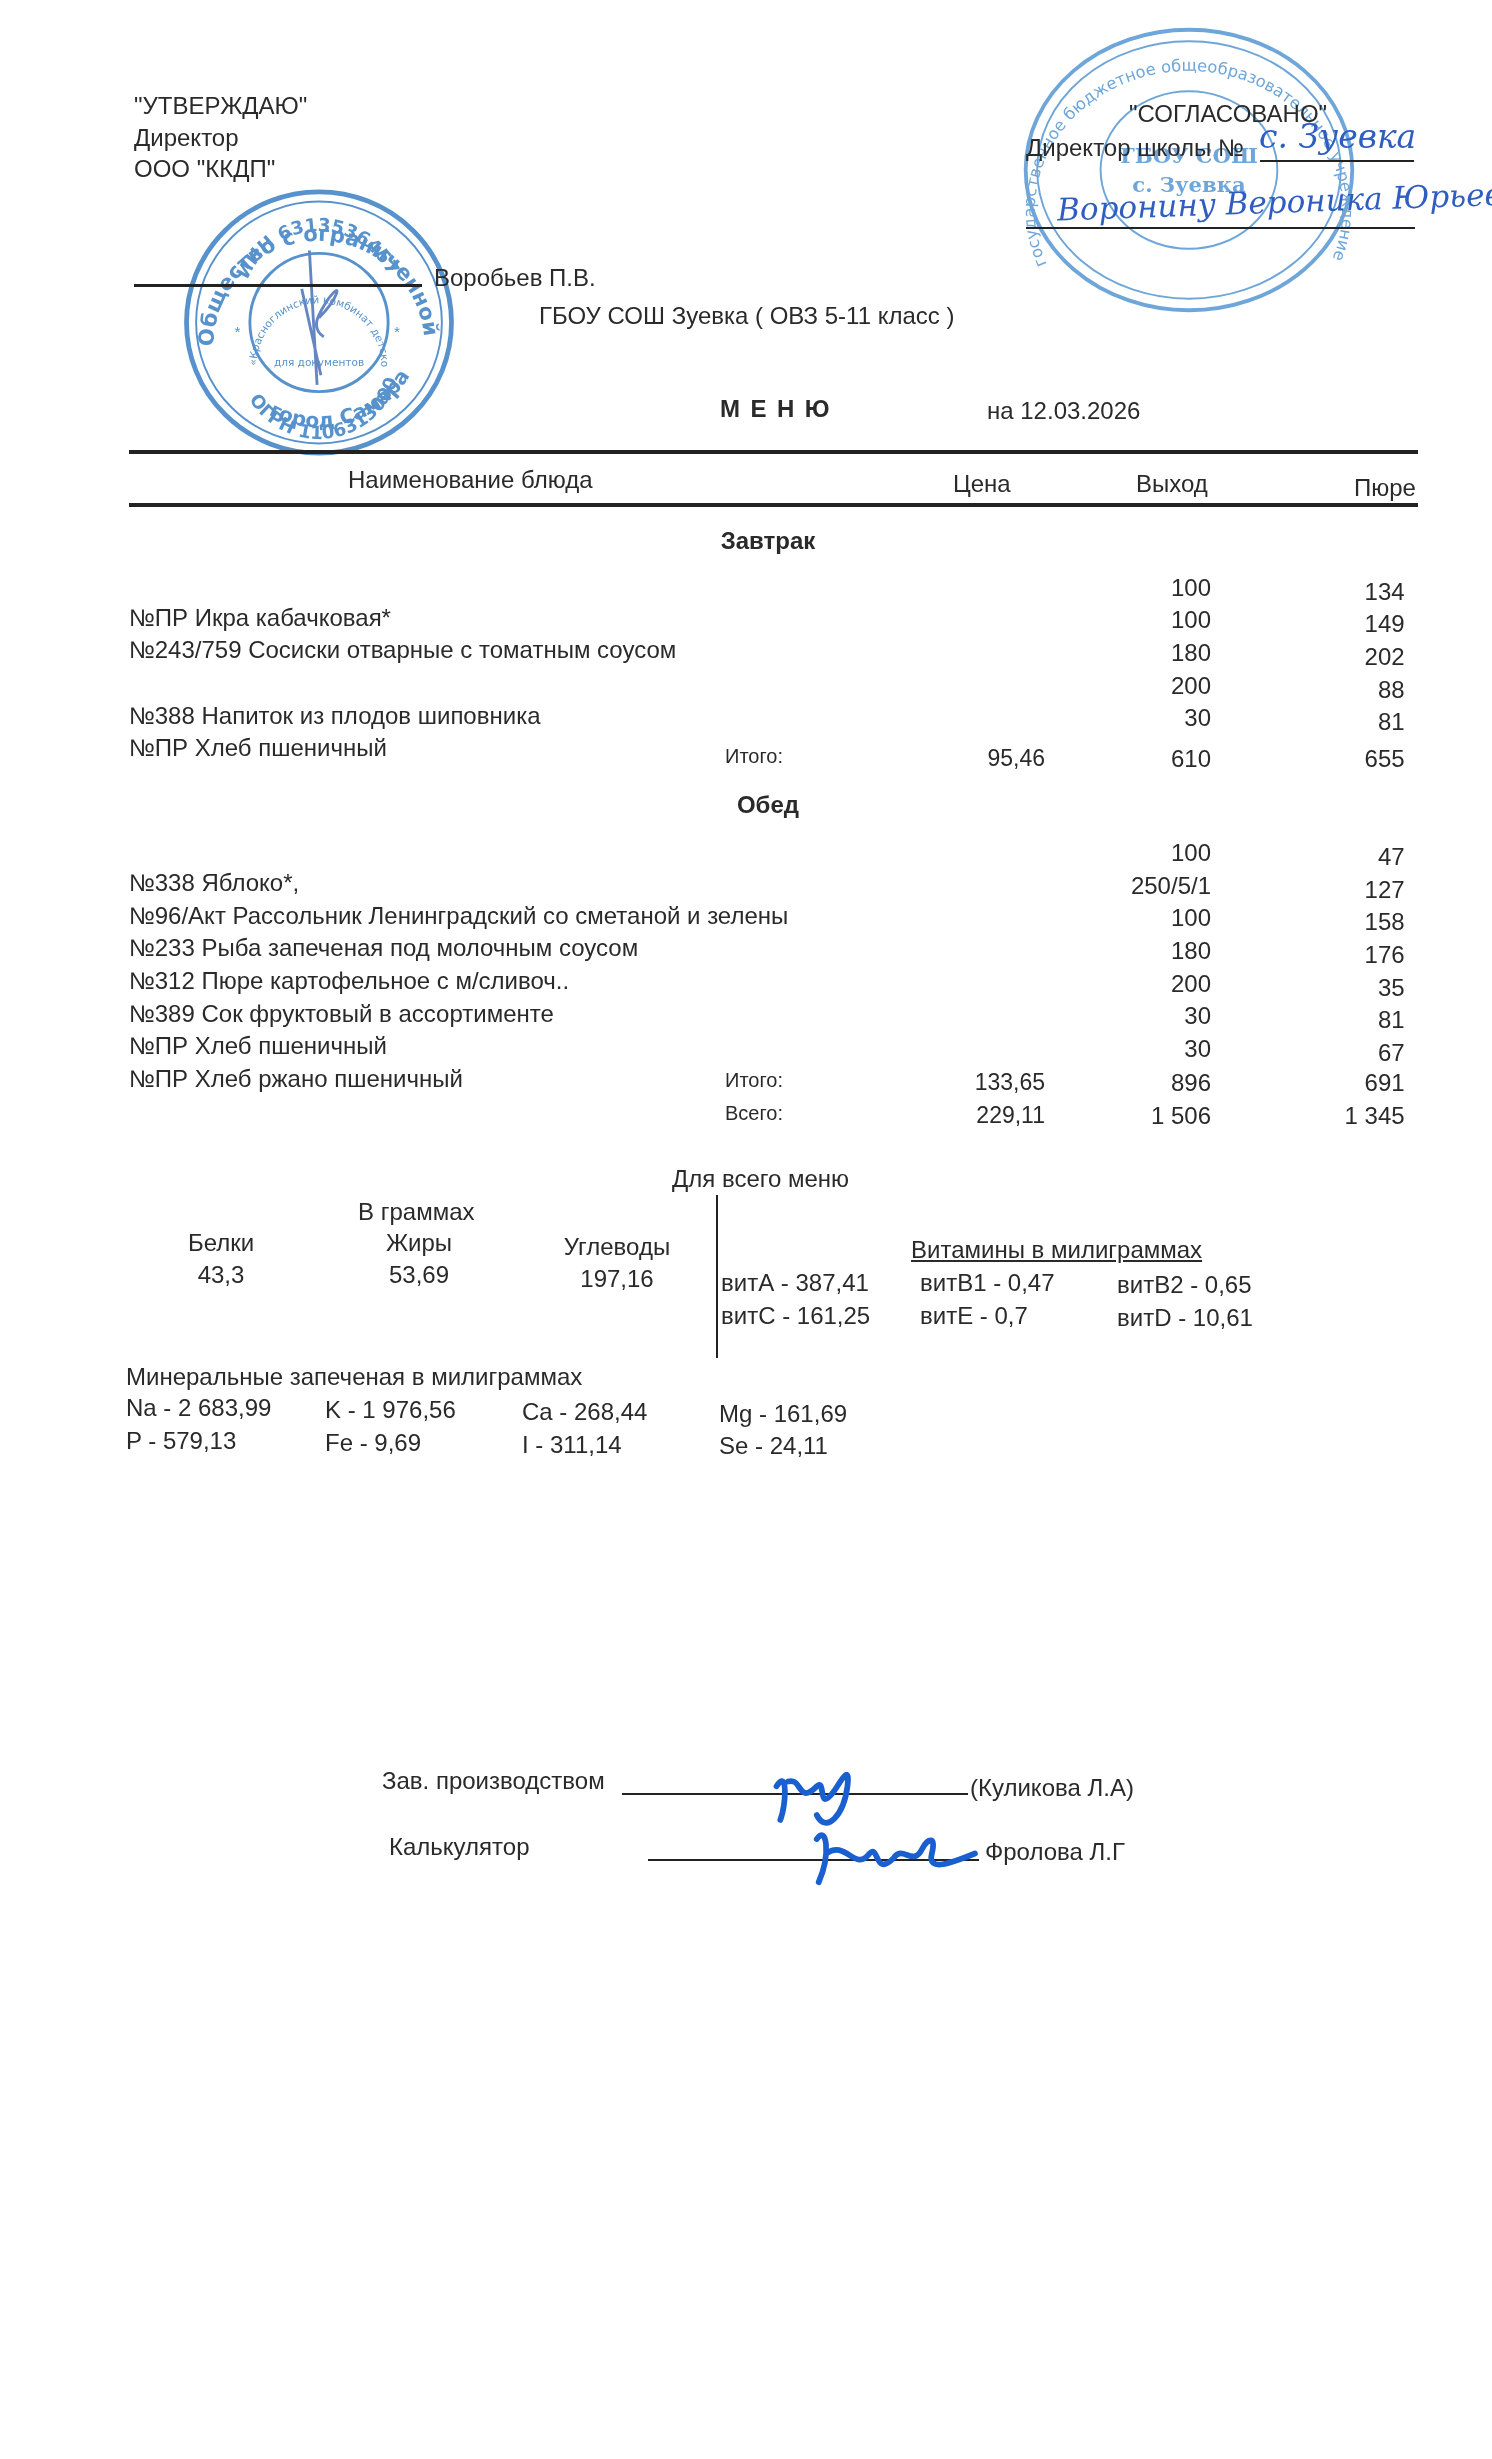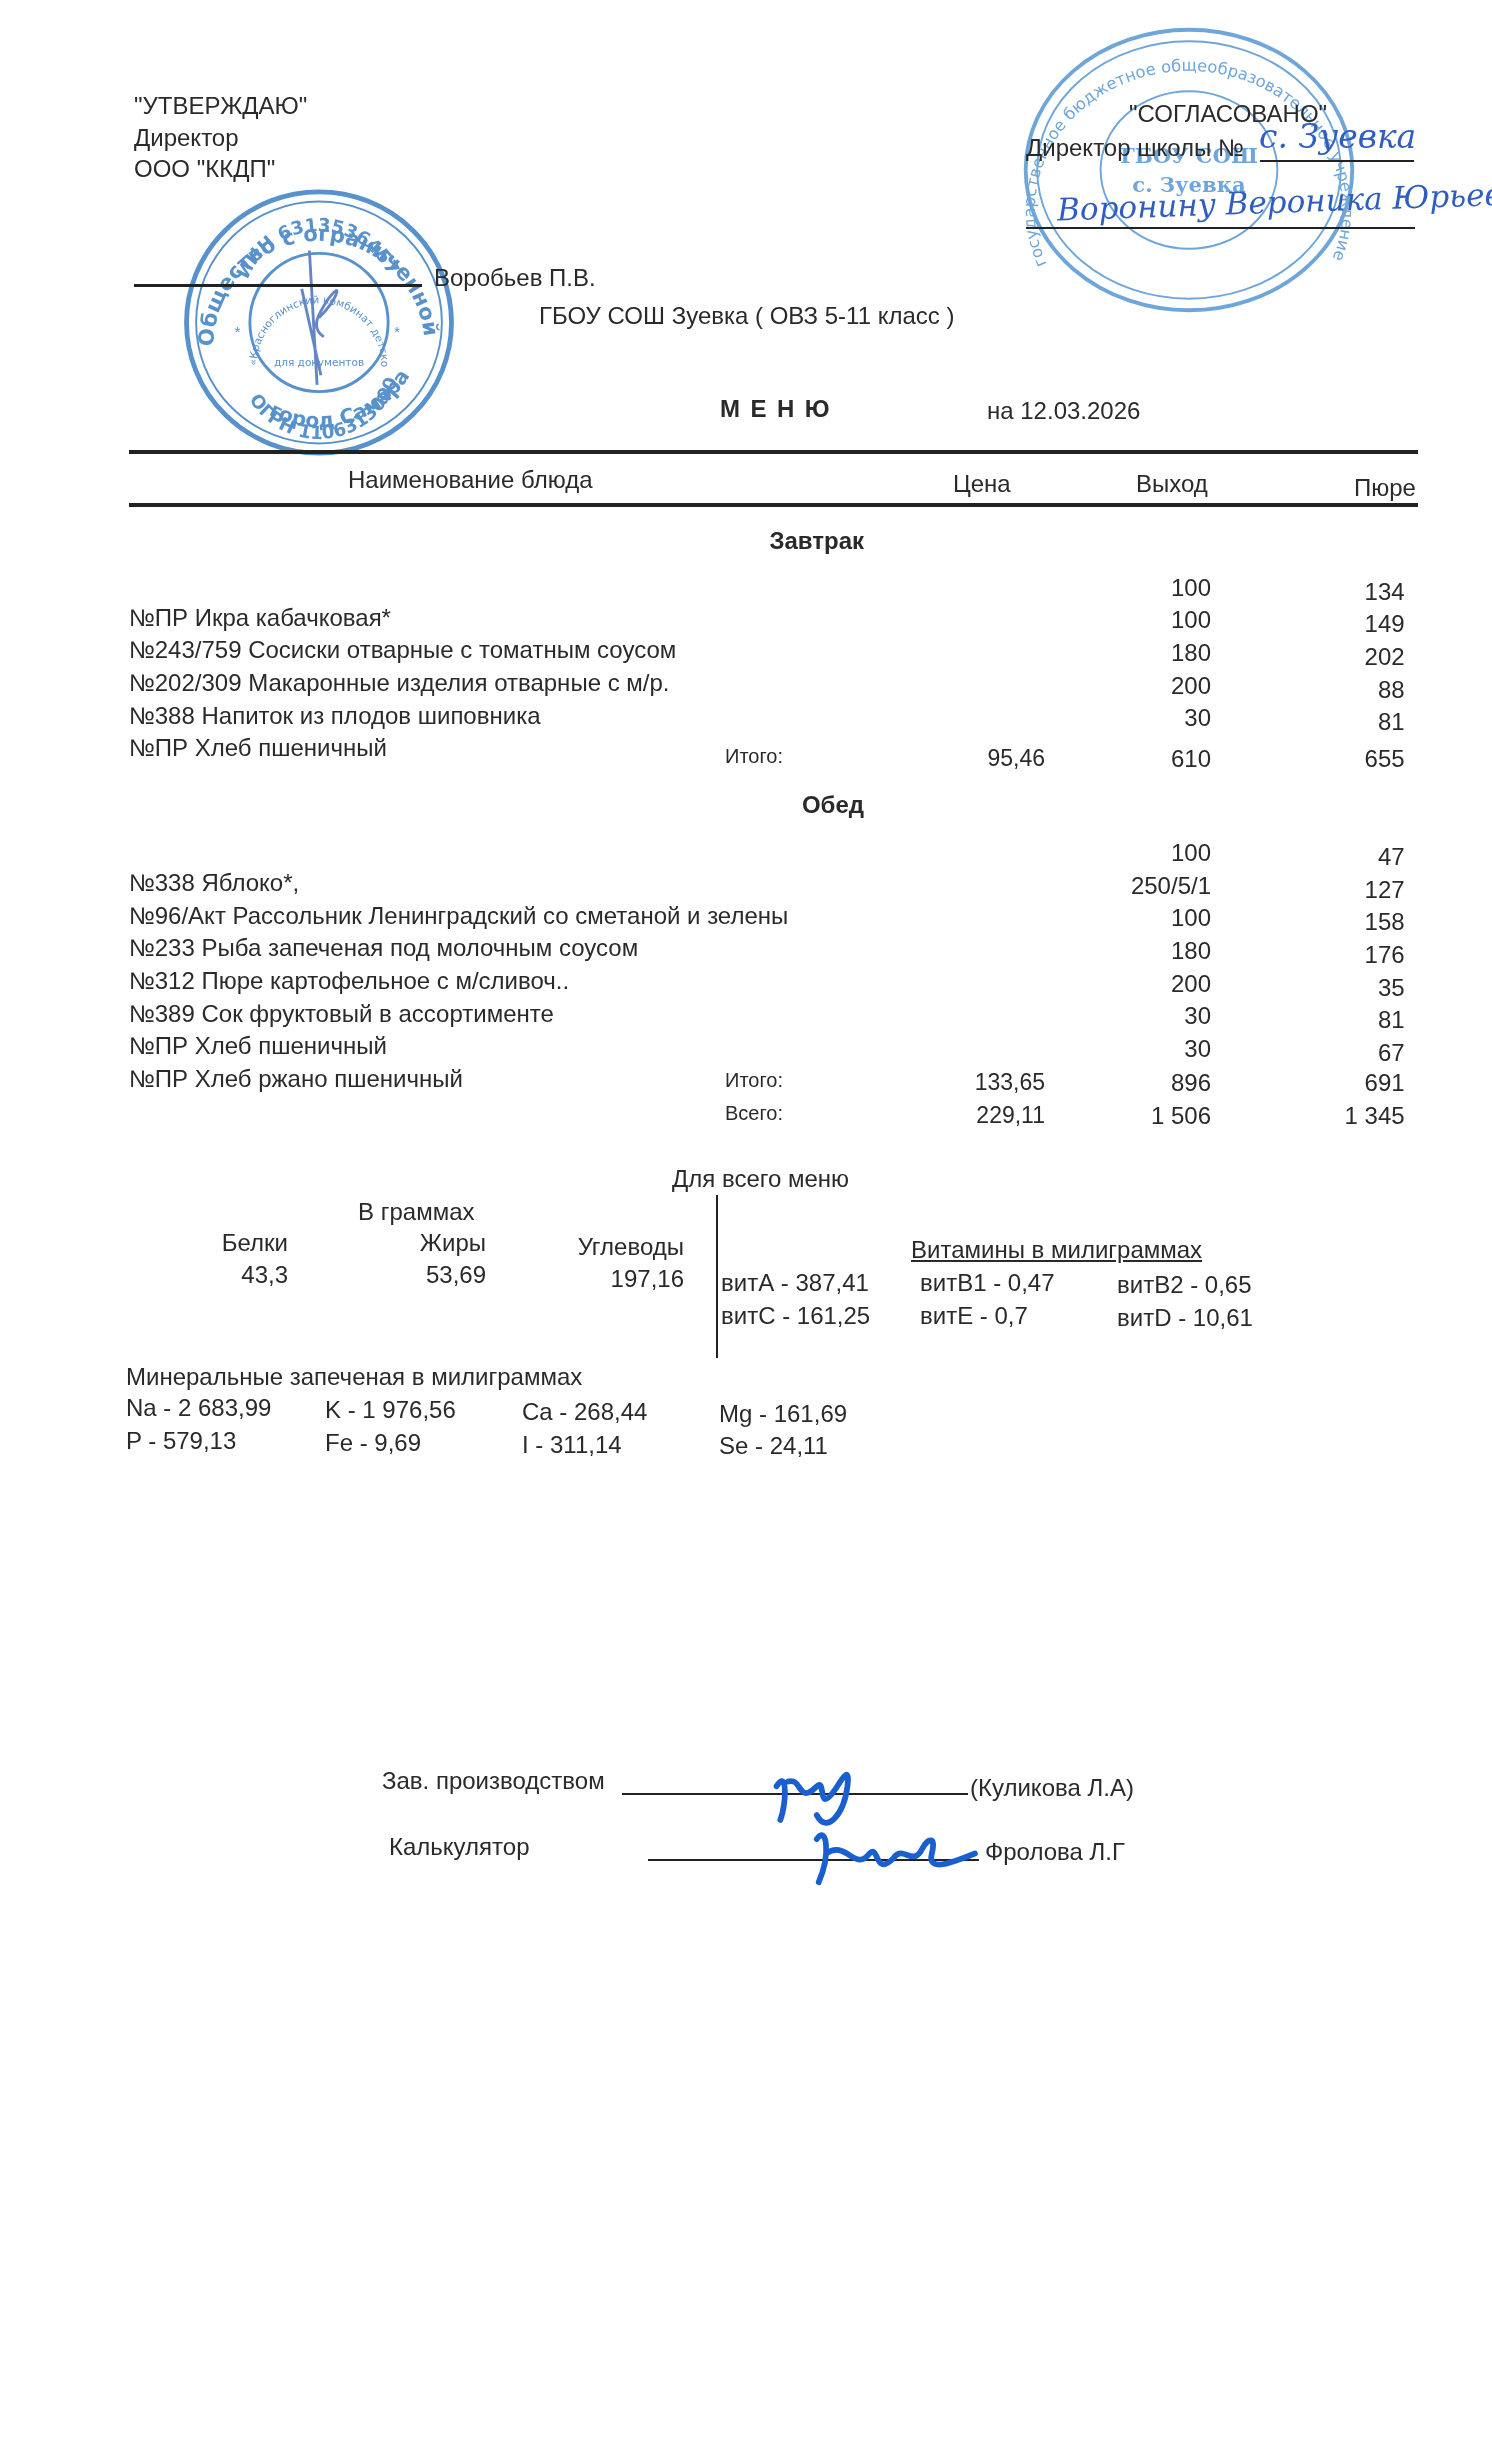--- a/index.html
+++ b/index.html
@@ -1,21 +1,21 @@
 <!DOCTYPE html>
 <html><head>
 <meta charset="utf-8">
 <style>
   html, body { margin:0; padding:0; background:#ffffff; }
   body { width:1493px; height:2459px; position:relative; overflow:hidden;
          font-family:"Liberation Sans", sans-serif; color:#2a2a2a; }
   .abs { position:absolute; white-space:nowrap; }
   .t { font-size:24px; line-height:29px; }
   .bold { font-weight:bold; }
-  .center { text-align:right; }
+  .center { text-align:center; }
   .hline { position:absolute; background:#222; }
   .stamp { position:absolute; border-radius:50%; }
   .stamp svg { width:100%; height:100%; }
   .sig { position:absolute; }
   .row { position:absolute; left:129px; width:1289px; height:33px; }
   .row .name { position:absolute; left:0; top:0; font-size:24px; line-height:29px; white-space:nowrap; overflow:hidden; max-width:692px;margin-top:36px;}
   .row .price { position:absolute; right:373px; top:0; font-size:23px; line-height:29px; text-align:right; }
   .row .out { position:absolute; right:207px; top:5.8px; font-size:24px; line-height:29px; text-align:center; }
   .row .kcal { position:absolute; right:13.4px; top:9.6px; font-size:24px; line-height:29px; text-align:right; }
   .row .label { position:absolute; left:596px; top:0; font-size:20px; line-height:29px; }
@@ -105,21 +105,20 @@
   <span class="name">№ПР Икра кабачковая*</span>
   <span class="out">100</span>
   <span class="kcal">134</span>
 </div>
 <div class="row" style="top:599px;">
   <span class="name">№243/759 Сосиски отварные  с томатным  соусом</span>
   <span class="out">100</span>
   <span class="kcal">149</span>
 </div>
 <div class="row" style="top:632px;">
-  <span class="name">№202/309 Макаронные изделия отварные с м/р.</span>
   <span class="out">180</span>
   <span class="kcal">202</span>
 </div>
 <div class="row" style="top:665px;">
   <span class="name">№388 Напиток из плодов шиповника</span>
   <span class="out">200</span>
   <span class="kcal">88</span>
 </div>
 <div class="row" style="top:697px;">
   <span class="name">№ПР Хлеб  пшеничный</span>

